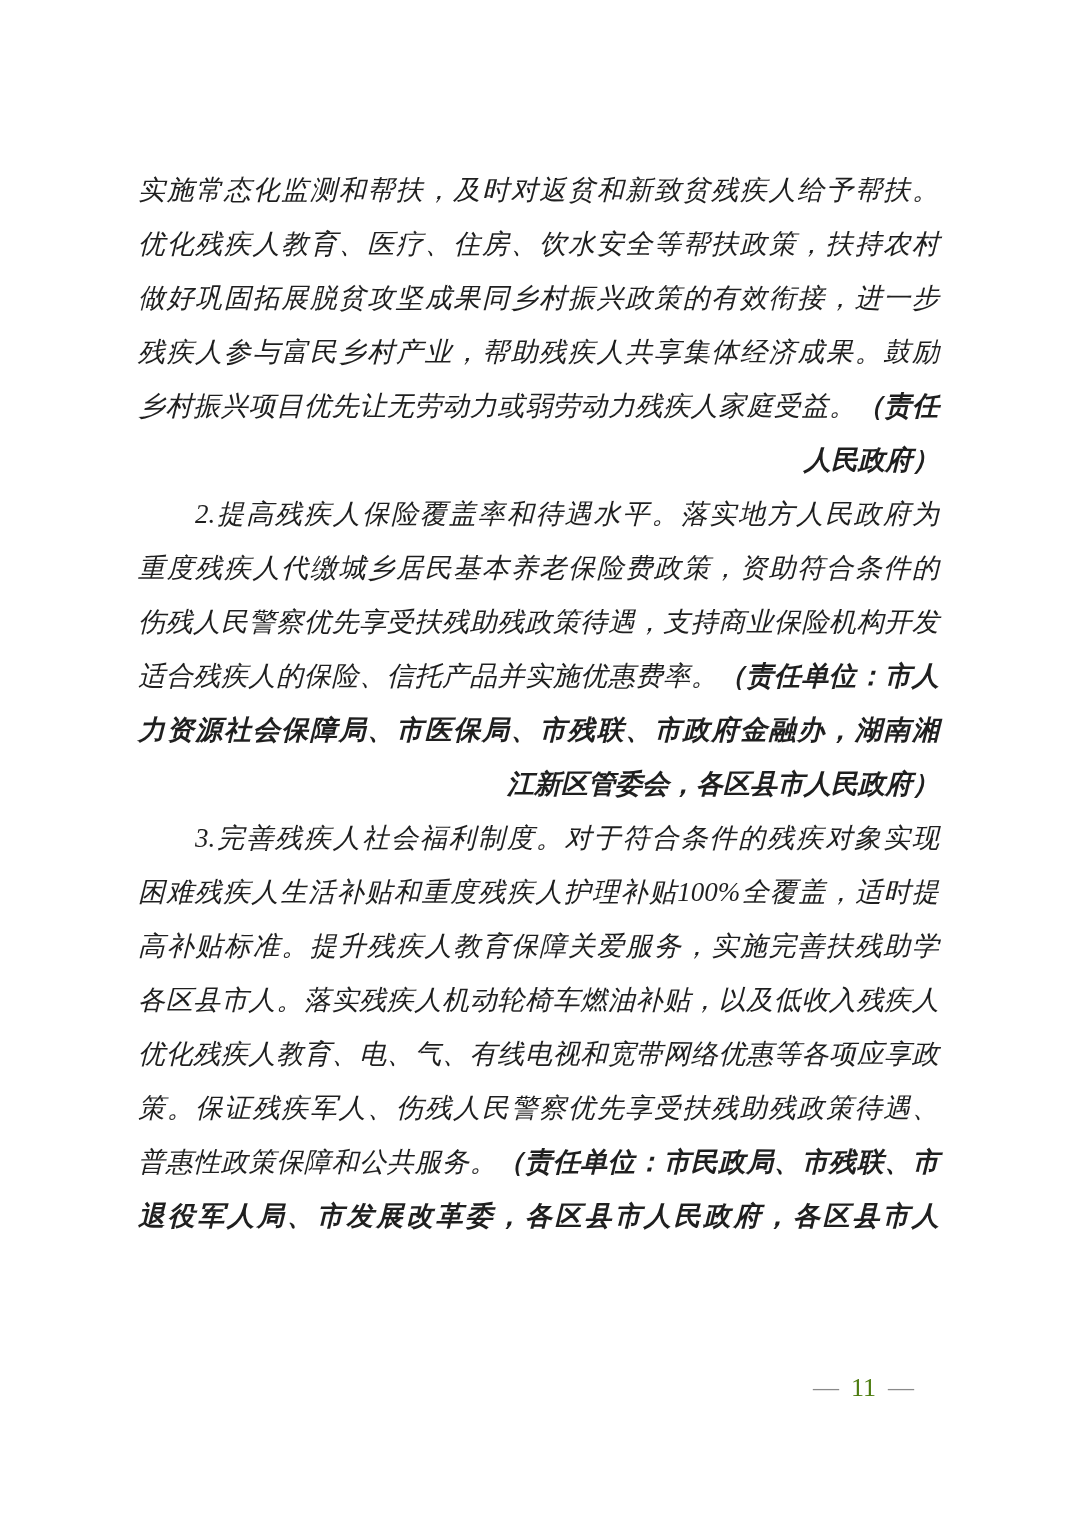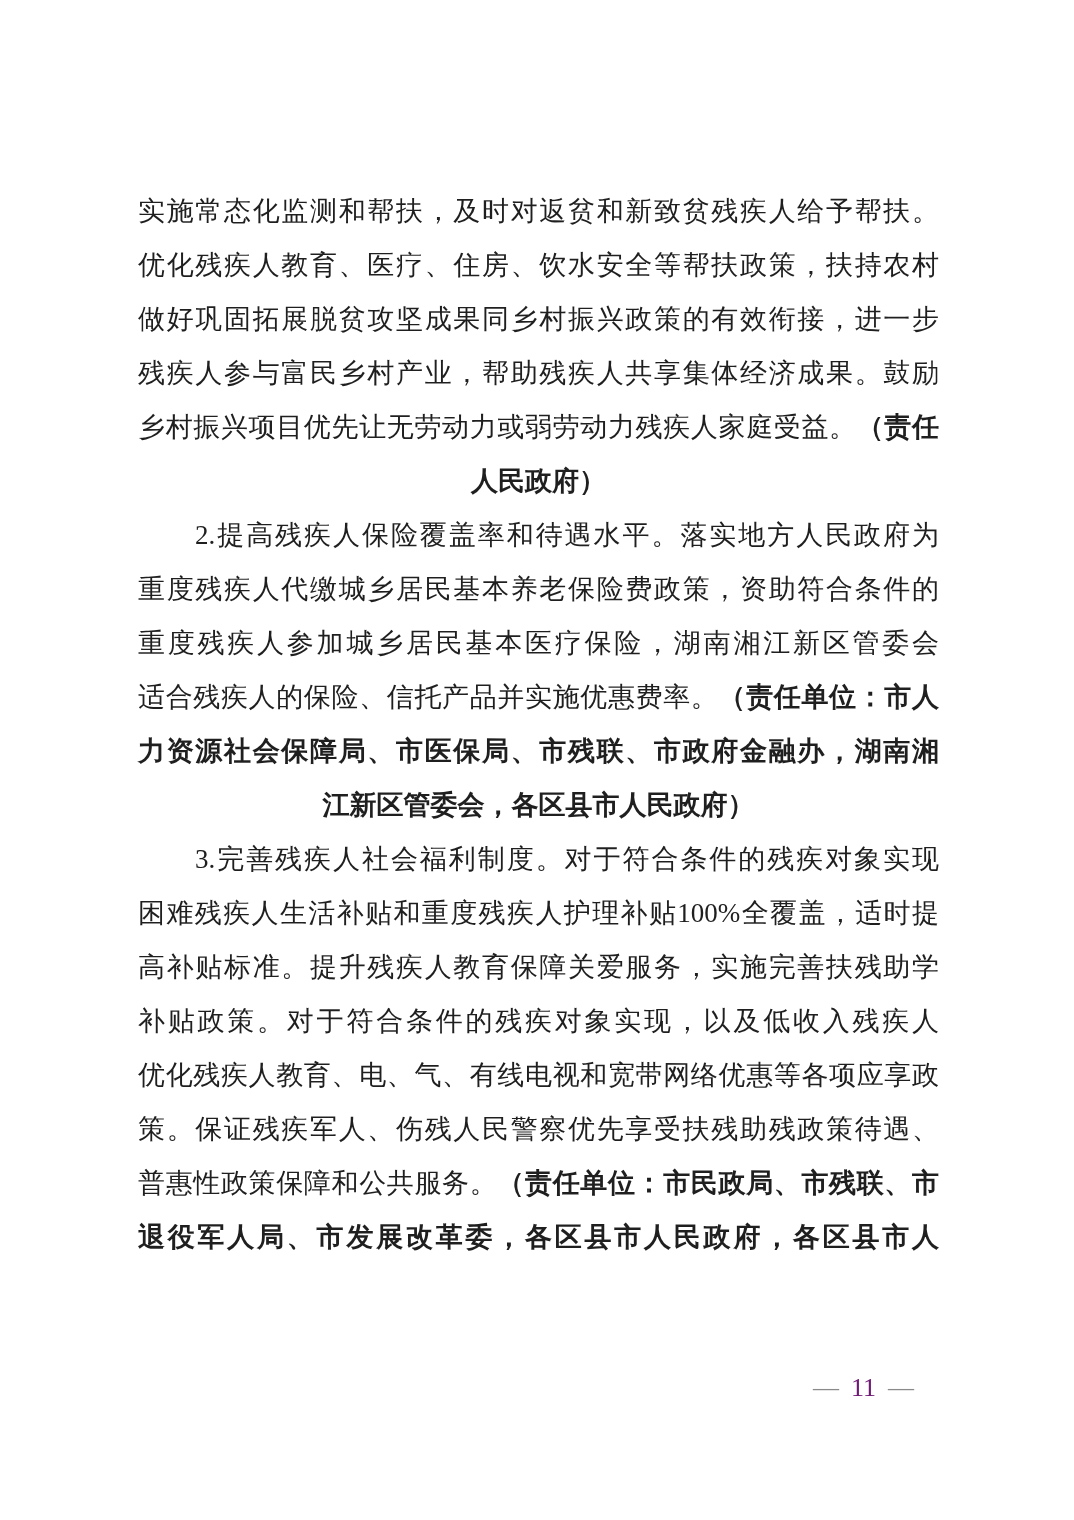--- a/index.html
+++ b/index.html
@@ -9,72 +9,73 @@
     height: 1520px;
     margin: 0 auto;
     background: #ffffff;
     font-family: "Liberation Serif", "DejaVu Serif", serif;
     color: #1f1f1f;
     overflow: hidden;
   }
   .text-block {
     position: absolute;
     left: 138px;
-    top: 184px;
+    top: 163px;
     width: 801px;
+    font-style: italic;
   }
   .line {
     font-size: 27px;
     line-height: 54px;
     height: 54px;
-    text-align: center;
+    text-align: right;
     overflow: visible;
   }
   .line.j {
     text-align: justify;
     text-align-last: justify;
     text-justify: inter-character;
   }
   .line.ind { padding-left: 57px; }
   .seg { font-weight: normal; }
   .seg.bold { font-weight: bold; margin-top: 19px; }
   .page-footer {
     position: absolute;
     top: 1368px;
     right: 160px;
     font-size: 26px;
     line-height: 40px;
     white-space: nowrap;
   }
   .page-footer .dash { color: #8a8a8a; letter-spacing: 0; }
-  .page-footer .num { color: #701a75; margin: 0 12px; }
+  .page-footer .num { color: #4d7c0f; margin: 0 12px; }
 </style>
 </head>
 <body>
 
 <div class="page">
 
   <main class="text-block">
 
   <div class="line j"><span class="seg">实施常态化监测和帮扶，及时对返贫和新致贫残疾人给予帮扶。</span></div>
       <div class="line j"><span class="seg">优化残疾人教育、医疗、住房、饮水安全等帮扶政策，扶持农村</span></div>
       <div class="line j"><span class="seg">做好巩固拓展脱贫攻坚成果同乡村振兴政策的有效衔接，进一步</span></div>
       <div class="line j"><span class="seg">残疾人参与富民乡村产业，帮助残疾人共享集体经济成果。鼓励</span></div>
       <div class="line j"><span class="seg">乡村振兴项目优先让无劳动力或弱劳动力残疾人家庭受益。</span><span class="seg bold">（责任</span></div>
       <div class="line"><span class="seg bold">人民政府）</span></div>
       <div class="line j ind"><span class="seg">2.提高残疾人保险覆盖率和待遇水平。落实地方人民政府为</span></div>
       <div class="line j"><span class="seg">重度残疾人代缴城乡居民基本养老保险费政策，资助符合条件的</span></div>
-      <div class="line j"><span class="seg">重度残疾人参加城乡居民基本医疗保险，湖南湘江新区管委会</span></div>
+      <div class="line j"><span class="seg">伤残人民警察优先享受扶残助残政策待遇，支持商业保险机构开发</span></div>
       <div class="line j"><span class="seg">适合残疾人的保险、信托产品并实施优惠费率。</span><span class="seg bold">（责任单位：市人</span></div>
       <div class="line j"><span class="seg bold">力资源社会保障局、市医保局、市残联、市政府金融办，湖南湘</span></div>
       <div class="line"><span class="seg bold">江新区管委会，各区县市人民政府）</span></div>
       <div class="line j ind"><span class="seg">3.完善残疾人社会福利制度。对于符合条件的残疾对象实现</span></div>
       <div class="line j"><span class="seg">困难残疾人生活补贴和重度残疾人护理补贴100%全覆盖，适时提</span></div>
       <div class="line j"><span class="seg">高补贴标准。提升残疾人教育保障关爱服务，实施完善扶残助学</span></div>
-      <div class="line j"><span class="seg">补贴政策。对于符合条件的残疾对象实现，以及低收入残疾人</span></div>
+      <div class="line j"><span class="seg">各区县市人。落实残疾人机动轮椅车燃油补贴，以及低收入残疾人</span></div>
       <div class="line j"><span class="seg">优化残疾人教育、电、气、有线电视和宽带网络优惠等各项应享政</span></div>
       <div class="line j"><span class="seg">策。保证残疾军人、伤残人民警察优先享受扶残助残政策待遇、</span></div>
       <div class="line j"><span class="seg">普惠性政策保障和公共服务。</span><span class="seg bold">（责任单位：市民政局、市残联、市</span></div>
       <div class="line j"><span class="seg bold">退役军人局、市发展改革委，各区县市人民政府，各区县市人</span></div>
     </main>
 
   <footer class="page-footer">
     <span class="dash">—</span><span class="num">11</span><span class="dash">—</span>
   </footer>
 

